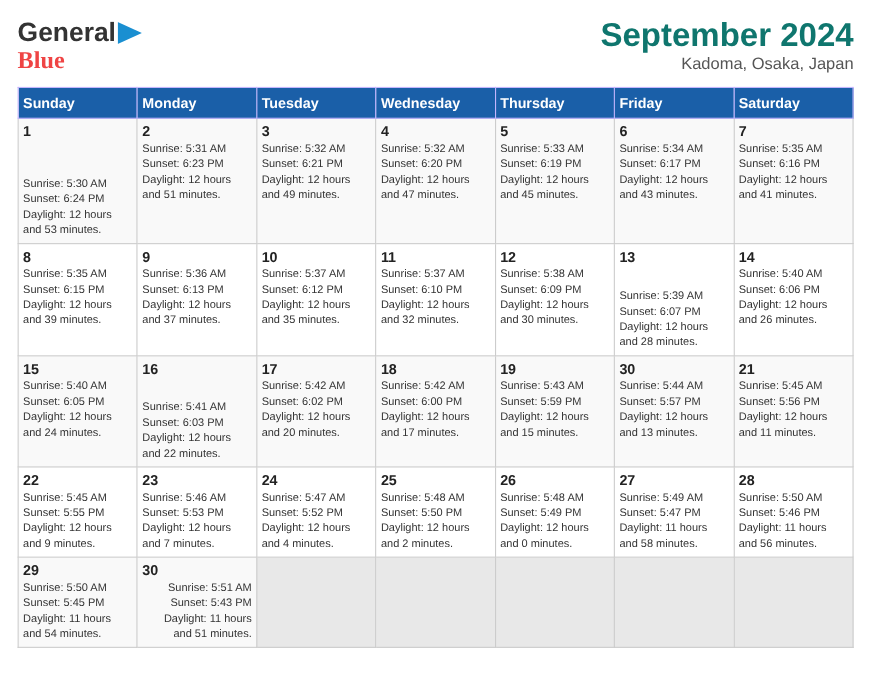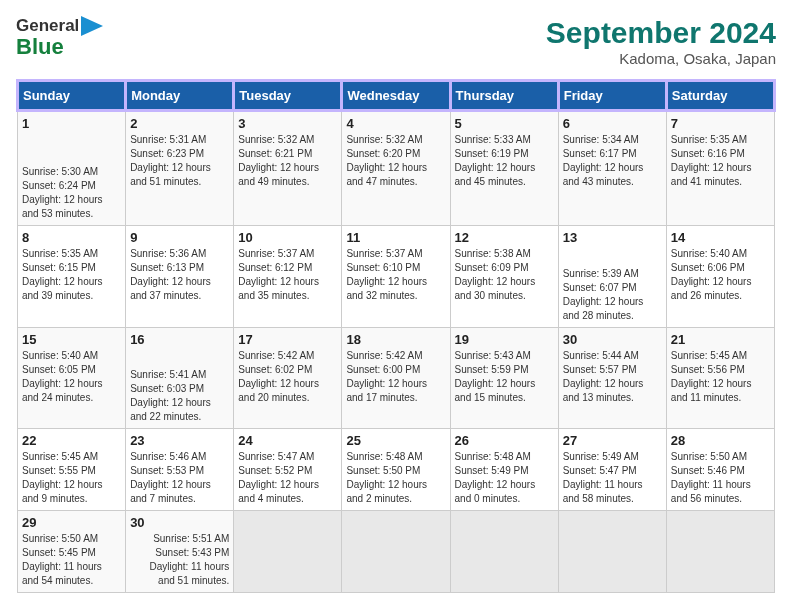--- a/index.html
+++ b/index.html
@@ -33,47 +33,47 @@
       border-collapse: collapse;
       font-size: 11px;
     }
     thead tr th {
       background: #1a5fa8;
       color: #fff;
       padding: 6px 4px;
       text-align: left;
       font-size: 13px;
       font-weight: bold;
-      border: 3px solid #c4b5fd;
+      border: 1px solid #c4b5fd;
     }
     tbody tr td {
       border: 1px solid #ccc;
       padding: 4px;
       vertical-align: top;
       width: 14.28%;
       height: 80px;
       background: #fff;
     }
     tbody tr:nth-child(odd) td { background: #f9f9f9; }
     tbody tr td.empty { background: #eee; }
     .day-num { font-size: 13px; font-weight: bold; color: #222; display: block; margin-bottom: 2px; }
     .day-info { font-size: 10px; color: #333; line-height: 1.4; }
   </style>
 </head>
 <body>
 
 <div class="header">
   <div class="logo">
     <div class="logo-icon">
-      <span style="font-size:17px;font-weight:bold;color:#333;">General</span>
+      <span style="font-size:24px;font-weight:bold;color:#333;">General</span>
       <svg width="22" height="20" viewBox="0 0 22 20" style="margin-left:2px;">
         <polygon points="0,0 22,10 0,20" fill="#1a8fd1"></polygon>
       </svg>
     </div>
-    <span style="font-size:22px;font-weight:bold;color:#15803d;line-height:1;">Blue</span>
+    <span style="font-size:22px;font-weight:bold;color:#ef4444;line-height:1;font-family:Liberation Serif, serif;">Blue</span>
   </div>
   <div class="title-block">
     <h1>September 2024</h1>
     <h2>Kadoma, Osaka, Japan</h2>
   </div>
 </div>
 
 <table>
   <thead>
     <tr>

